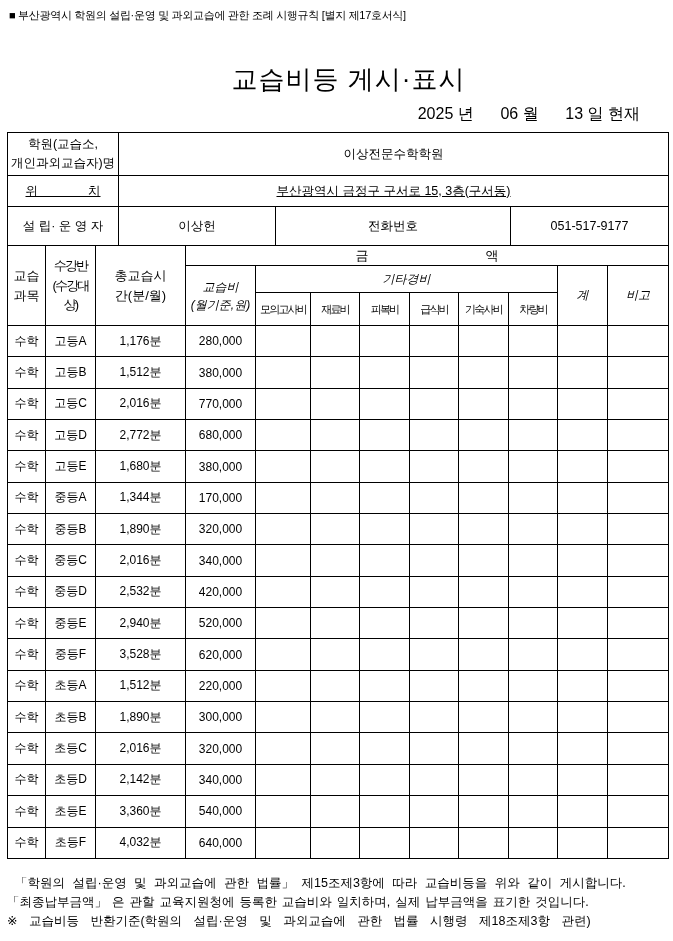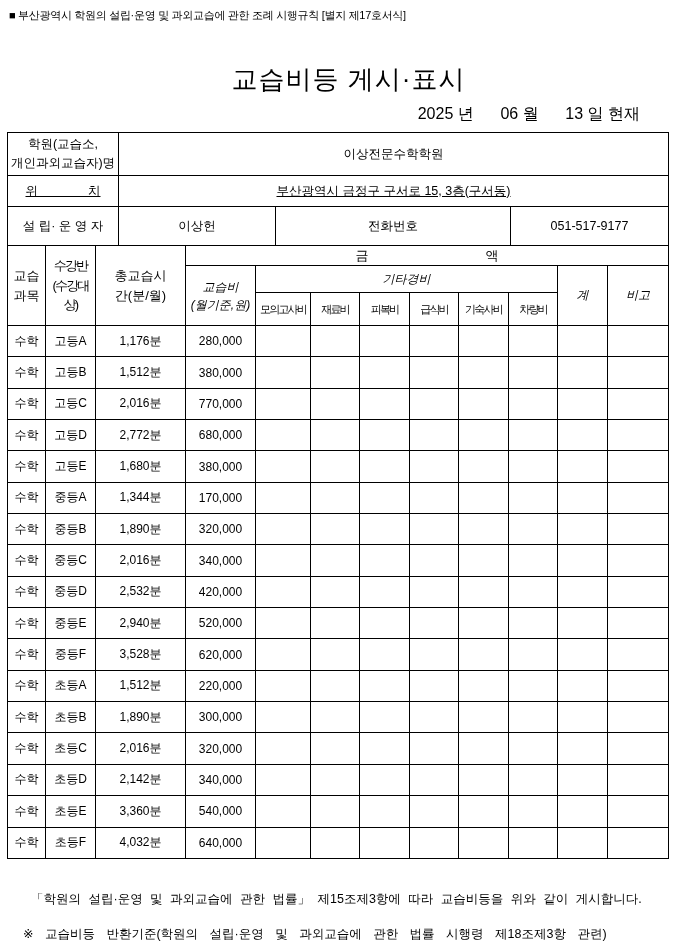--- a/index.html
+++ b/index.html
@@ -29,21 +29,21 @@
   .hrowC th{font-size:11px;}
   .fee-table tbody tr{height:31.35px;}
 
   .ws{white-space:pre-line;line-height:1.5;}
   .pre{white-space:pre;}
   .tight{letter-spacing:-1.8px;}
   .tight2{letter-spacing:-0.5px;}
   .founder-label{letter-spacing:2px;}
 
   .footer{position:absolute;left:7px;top:874px;width:660px;font-size:12.5px;}
-  .footer p{margin:16px;line-height:19px;white-space:nowrap;}
+  .footer p{margin:0;line-height:19px;white-space:nowrap;}
   .fl1{text-indent:8px;word-spacing:4px;}
   .fl2{word-spacing:1.5px;}
   .fl3{word-spacing:8px;}
 </style>
 </head>
 <body>
 
 <div class="page">
 
   <div class="form-ref">■ 부산광역시 학원의 설립·운영 및 과외교습에 관한 조례 시행규칙 [별지 제17호서식]</div>
@@ -354,16 +354,17 @@
           <td></td>
           <td></td>
           <td></td>
           <td></td>
         </tr>
       </tbody>
   </table>
 
   <div class="footer">
     <p class="fl1">「학원의 설립·운영 및 과외교습에 관한 법률」 제15조제3항에 따라 교습비등을 위와 같이 게시합니다.</p>
+    <p class="fl2">「최종납부금액」 은 관할 교육지원청에 등록한 교습비와 일치하며, 실제 납부금액을 표기한 것입니다.</p>
     <p class="fl3">※ 교습비등 반환기준(학원의 설립·운영 및 과외교습에 관한 법률 시행령 제18조제3항 관련)</p>
   </div>
 
 </div>
 
 </body></html>

